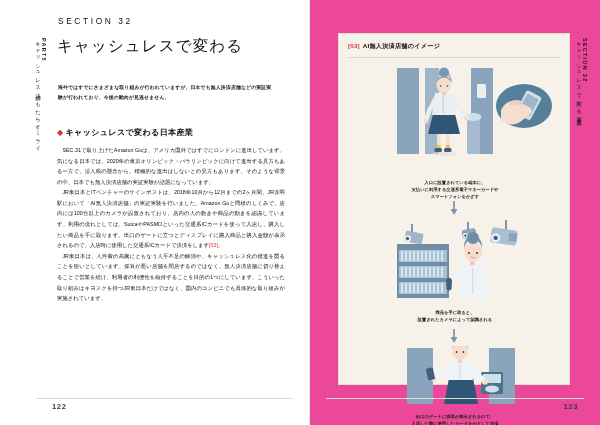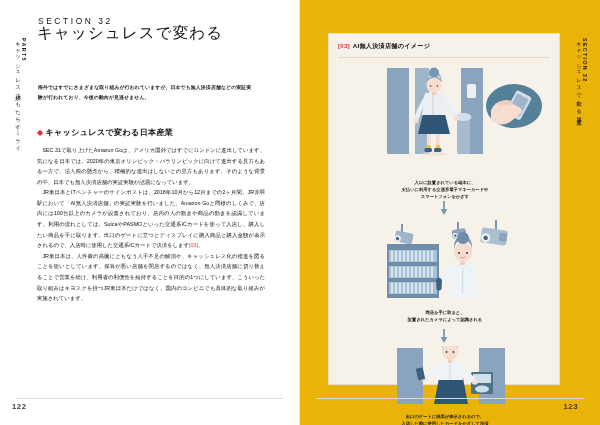--- a/index.html
+++ b/index.html
@@ -5,33 +5,33 @@
   * { box-sizing: border-box; margin: 0; padding: 0; }
 
   body {
     width: 600px; height: 425px;
     background: #ffffff;
     font-family: "Liberation Sans", "DejaVu Sans", sans-serif;
     overflow: hidden;
     position: relative;
   }
 
-  .spread { position: relative; width: 600px; height: 425px; display: flex; }
+  .spread { position: relative; width: 600px; height: 425px; display: flex; padding-left: 20px; }
 
   
   .page-left {
     position: relative;
     width: 300px; height: 425px;
     background: #ffffff;
     border-right: 1px solid #e8e8e8;
   }
   .page-right {
     position: relative;
     width: 300px; height: 425px;
-    background: #eab308;
+    background: #ec4899;
   }
 
   
   .runhead-left {
     position: absolute;
     left: 12px; top: 38px;
     width: 14px;
     writing-mode: vertical-rl;
     text-orientation: upright;
     font-size: 5.4px;
@@ -75,21 +75,21 @@
     left: 38px; top: 16px;
     font-size: 8.4px;
     letter-spacing: 2.6px;
     color: #111;
     font-weight: 400;
   }
 
   
   .title-block {
     position: absolute;
-    left: 37px; top: 22px;
+    left: 37px; top: 35px;
     width: 210px;
   }
   .title-line {
     font-size: 15.5px;
     line-height: 1.38;
     letter-spacing: 1.1px;
     color: #111;
     font-weight: 400;
   }
 
@@ -140,21 +140,21 @@
 
   
   .folio {
     position: absolute;
     bottom: 14px;
     font-size: 7.6px;
     color: #3a3a3a;
     letter-spacing: 0.6px;
     font-weight: 600;
   }
-  .folio-left { left: 12px; }
+  .folio-left { left: 32px; }
   .folio-right { right: 22px; }
 
   
   .rule-bottom {
     position: absolute;
     bottom: 26px;
     height: 1px;
     background: #dcdcdc;
   }
   .rule-left { left: 16px; right: 16px; }

